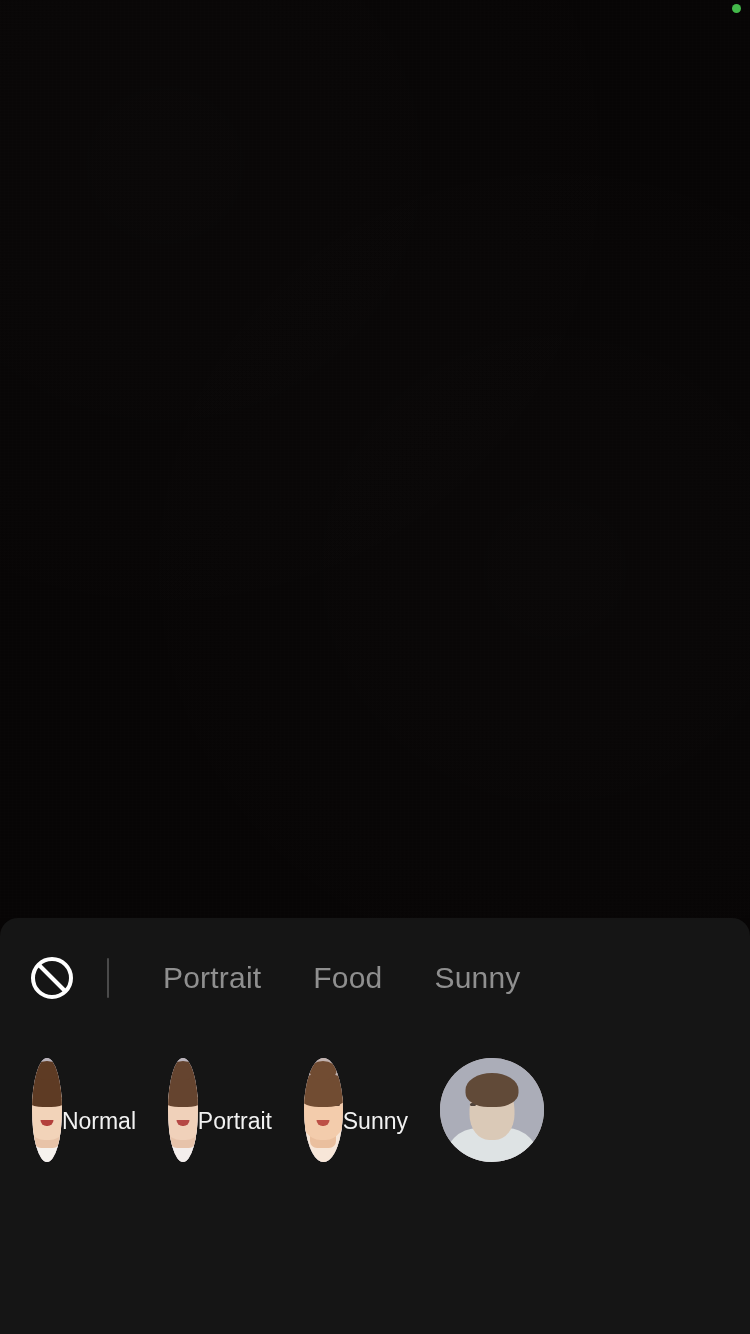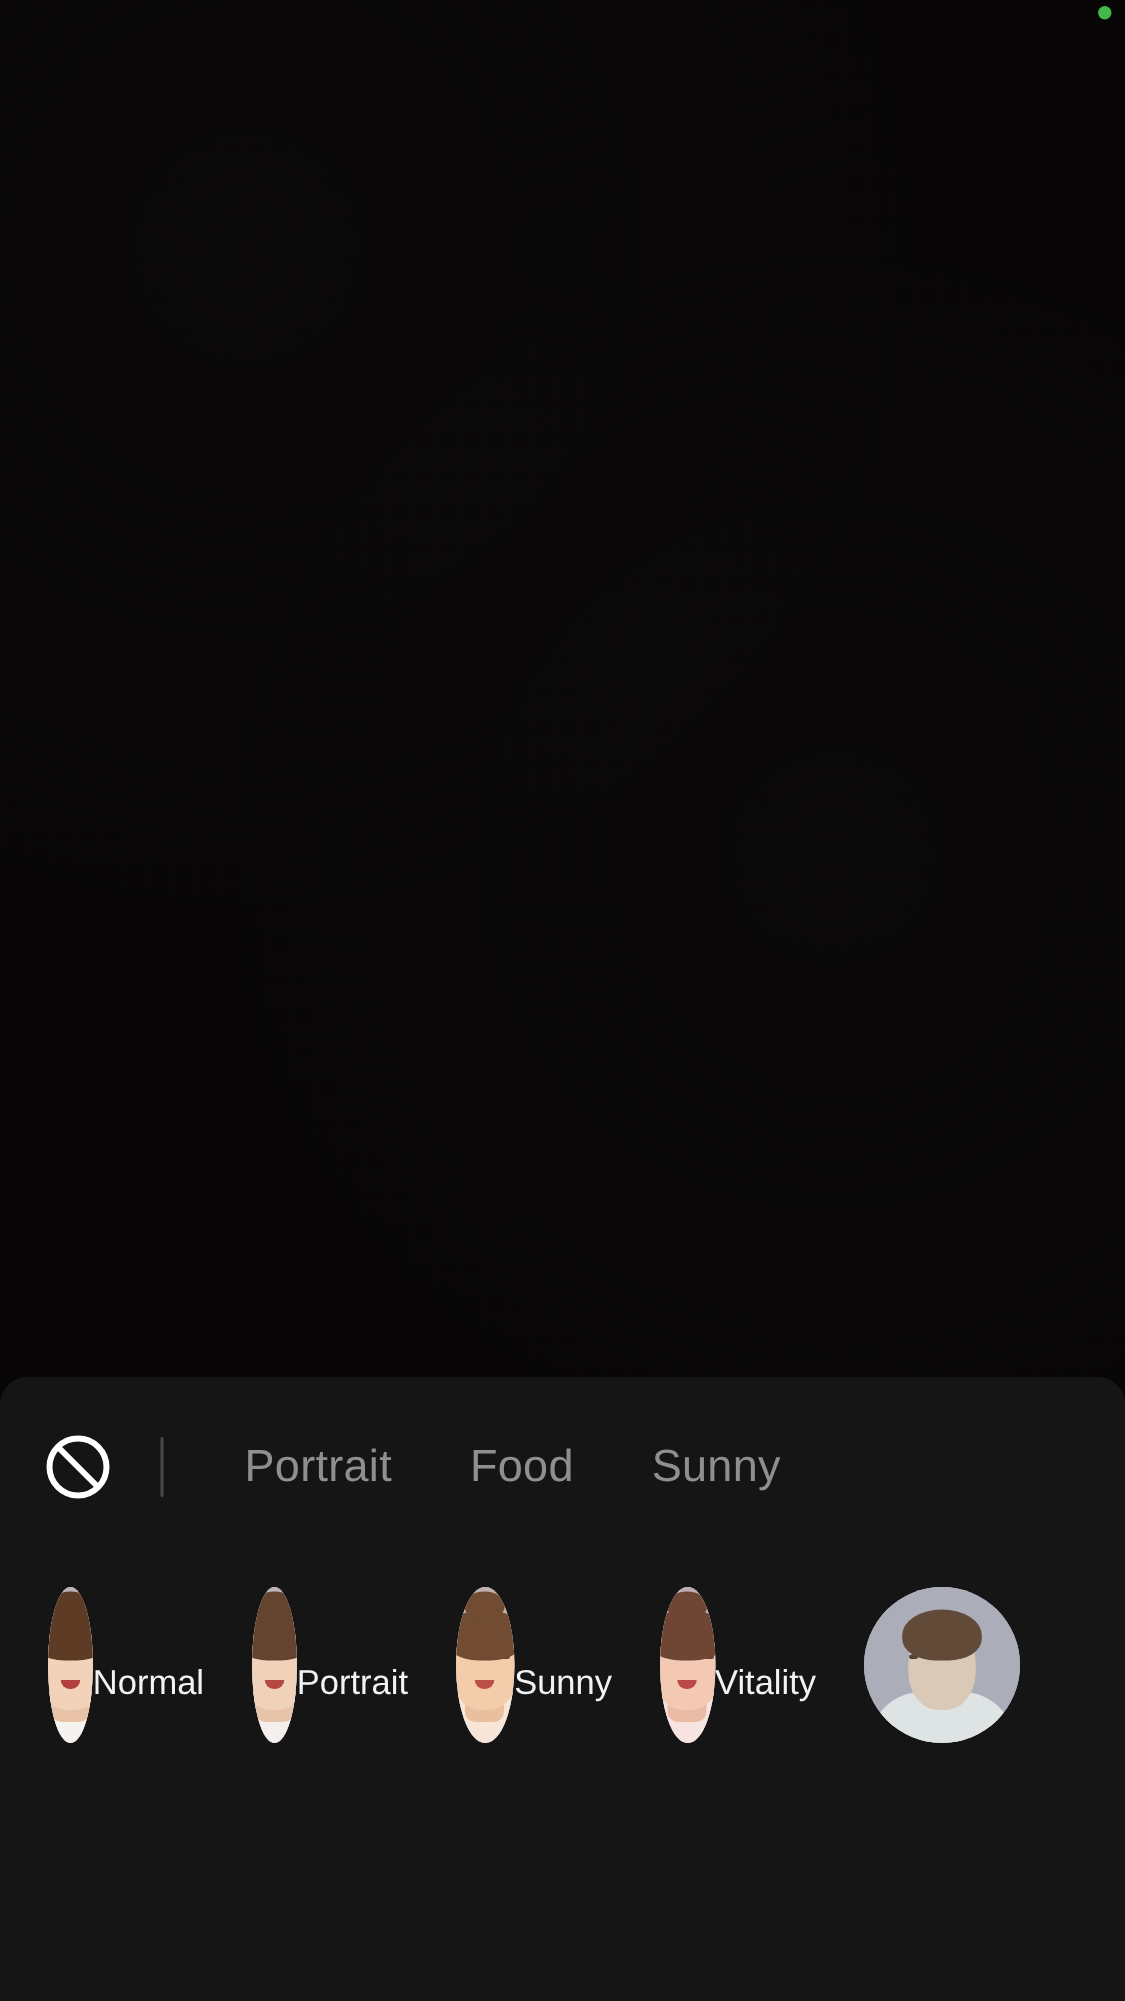--- a/index.html
+++ b/index.html
@@ -291,38 +291,20 @@
             <div class="p-eye r"></div>
             <div class="p-lip"></div>
           <div class="p-hair"></div>
             <div class="p-bun"></div>
           <div class="tint" style="background: rgba(255, 228, 205, 0.34);"></div>
           <div class="wash" style="background: rgba(255, 214, 170, 0.12);"></div>
         </div>
         <div class="filter-label">Sunny</div>
       </div>
 
-      <div class="filter-item">
-        <div class="thumb">
-          <div class="p-bg"></div>
-            <div class="p-body"></div>
-            <div class="p-neck"></div>
-          <div class="p-face"></div>
-            <div class="p-brow l"></div>
-            <div class="p-brow r"></div>
-          <div class="p-eye l"></div>
-            <div class="p-eye r"></div>
-            <div class="p-lip"></div>
-          <div class="p-hair"></div>
-            <div class="p-bun"></div>
-          <div class="tint" style="background: rgba(255, 224, 226, 0.3);"></div>
-          <div class="wash" style="background: rgba(255, 190, 195, 0.1);"></div>
-        </div>
-        <div class="filter-label">Vitality</div>
-      </div>
 
 
       <div class="filter-item">
         <div class="thumb">
           <div class="p-bg"></div>
             <div class="p-body"></div>
           <div class="p-face"></div>
             <div class="p-brow l"></div>
           <div class="p-eye l"></div>
           <div class="p-hair"></div>

